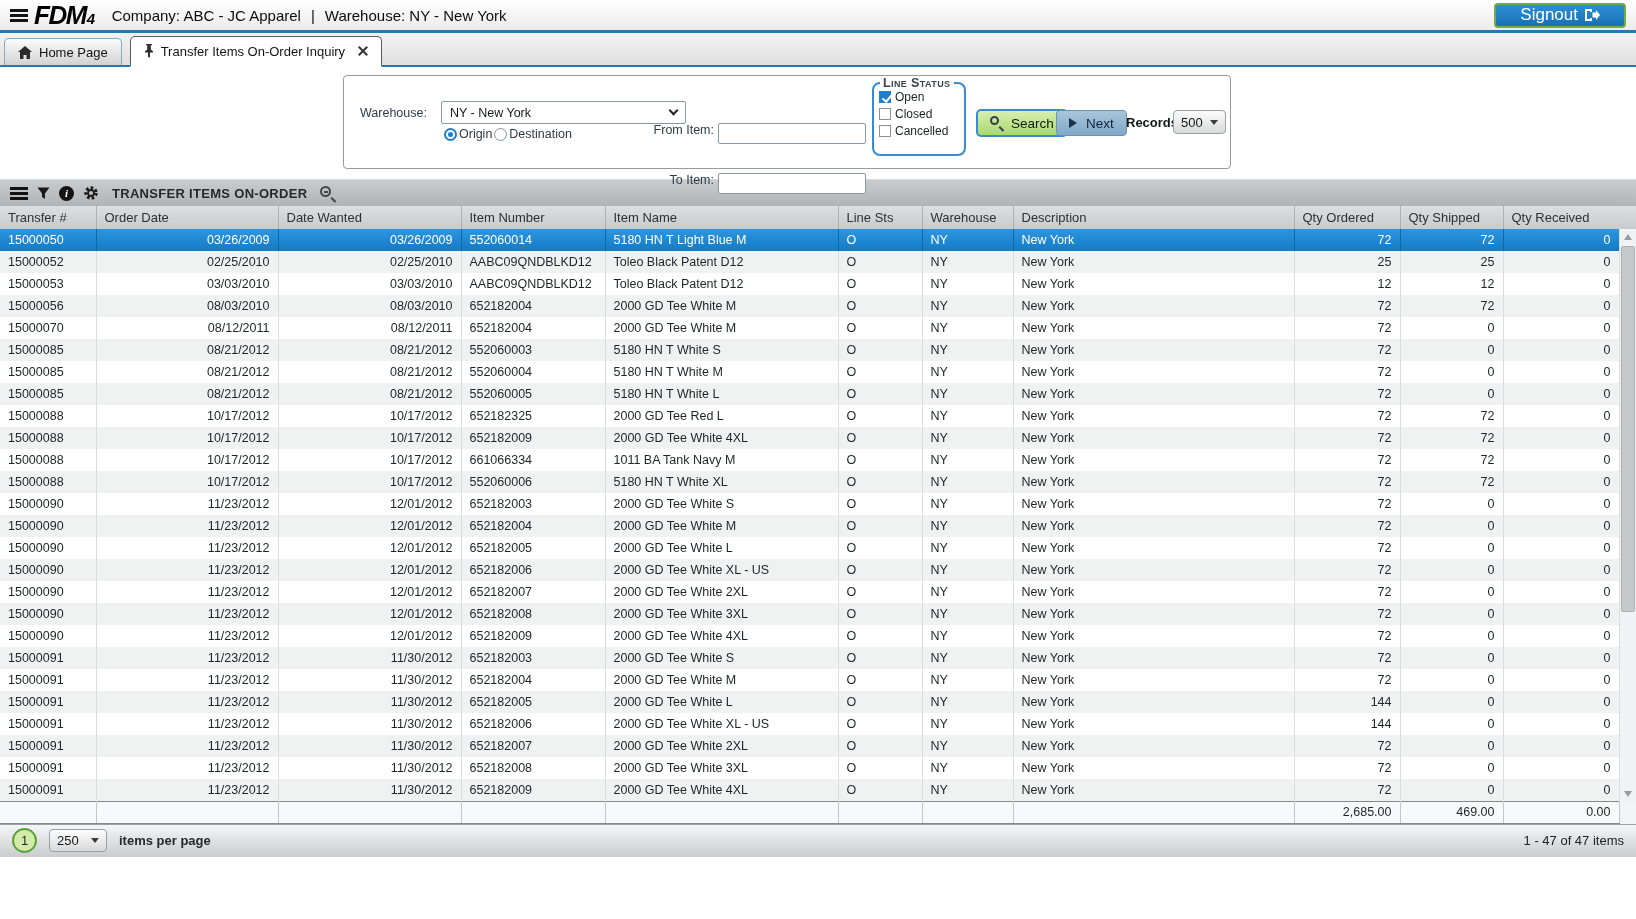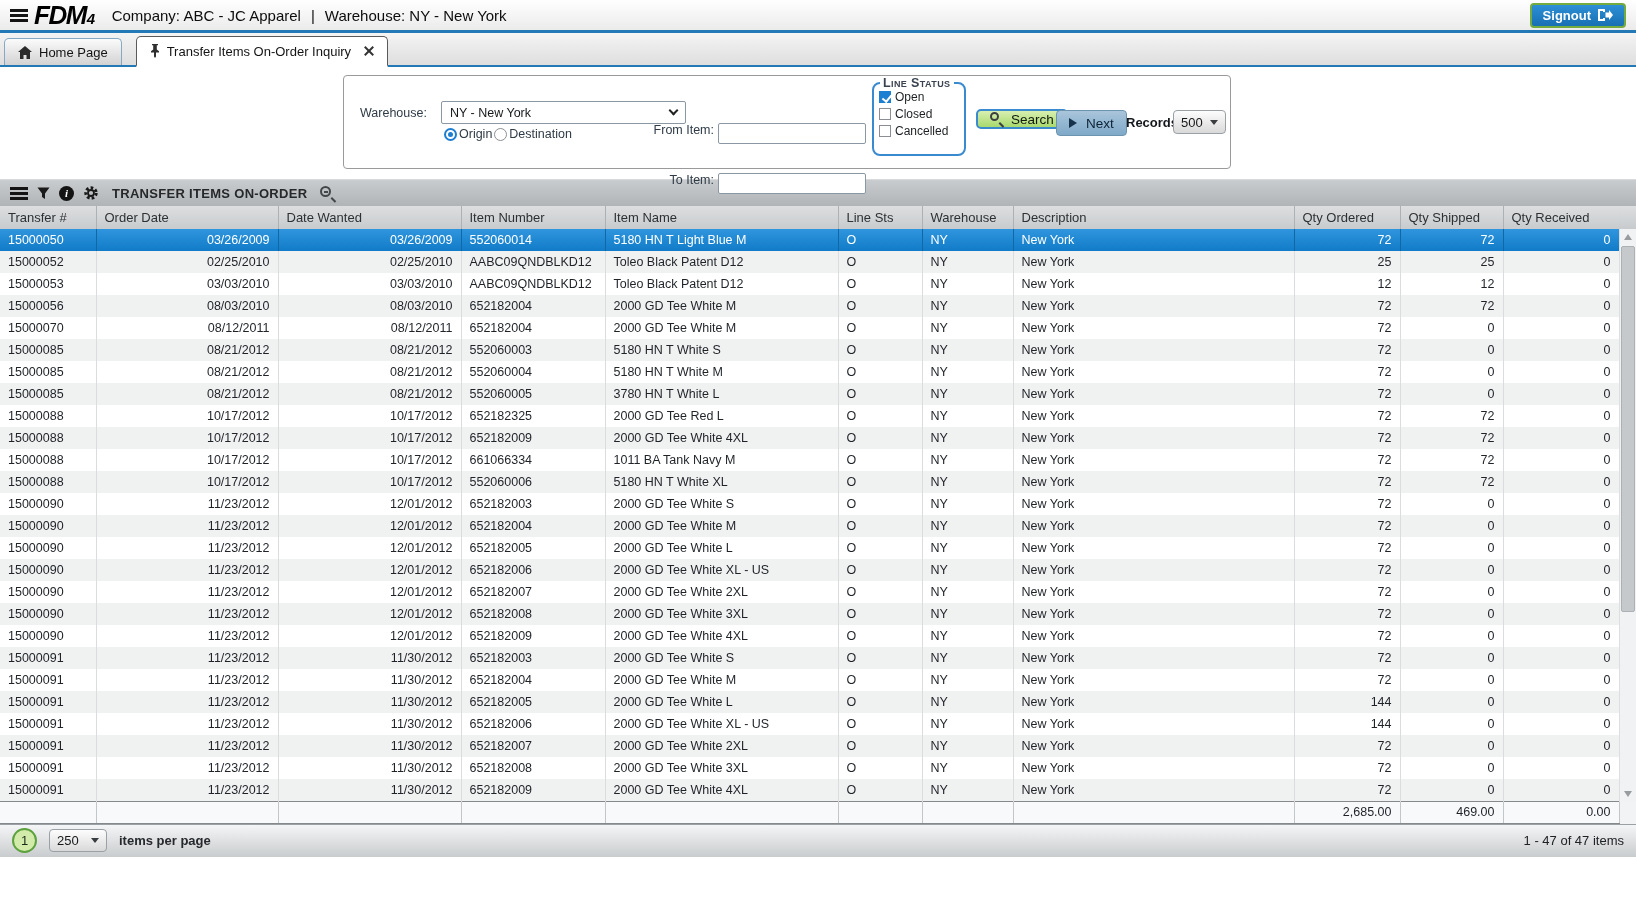--- a/index.html
+++ b/index.html
@@ -13,27 +13,27 @@
   .hamb { width:18px; height:13px; cursor:pointer;
           background:linear-gradient(#141414,#141414) 0 0/100% 3px no-repeat,
                      linear-gradient(#141414,#141414) 0 5px/100% 3px no-repeat,
                      linear-gradient(#141414,#141414) 0 10px/100% 3px no-repeat; }
   .logo { font-weight:bold; font-style:italic; font-size:26px; letter-spacing:-1.5px;
           color:#000; display:flex; align-items:baseline; line-height:1; }
   .logo .sub { font-size:15px; margin-left:1px; }
   .ctx { display:flex; gap:10px; font-size:15px; color:#0d0d0d; margin-left:12px; }
   .btn-signout { margin-left:auto; display:flex; align-items:center; gap:6px;
                  background:linear-gradient(#2d8fd6,#1770b2); border:2px solid #74ab3e;
-                 border-radius:4px; color:#fff; font-size:13px; font-weight:bold;
-                 height:25px; padding:0 11px; cursor:pointer; }
+                 border-radius:4px; color:#fff; font-size:17px; font-weight:normal;
+                 height:25px; padding:0 24px; cursor:pointer; }
 
   
   .tabbar { height:34px; background:linear-gradient(#f4f4f4,#dedede);
             border-bottom:2px solid #2279b5; display:flex; align-items:flex-end;
-            padding-left:4px; gap:14px; }
+            padding-left:4px; gap:8px; }
   .tab { display:flex; align-items:center; gap:7px; padding:0 13px; height:27px;
          border:1px solid #86a9c3; border-bottom:none; border-radius:5px 5px 0 0;
          background:linear-gradient(#fbfbfb,#d2d2d2); font-size:13px; color:#141414;
          cursor:pointer; white-space:nowrap; }
   .tab.active { height:31px; background:#fff; border:1px solid #5a5a5a; border-bottom:2px solid #fff;
                 margin-bottom:-2px; position:relative; z-index:2; }
   .xicon { position:relative; width:10px; height:10px; margin-left:6px; }
   .xicon::before,.xicon::after { content:""; position:absolute; left:-1px; top:4px;
         width:12px; height:2px; background:#333; }
   .xicon::before { transform:rotate(45deg);} .xicon::after { transform:rotate(-45deg);}
@@ -67,21 +67,21 @@
   fieldset.ls legend { font-size:12.5px; font-weight:bold; color:#3a4350;
                 font-variant:small-caps; letter-spacing:.4px; padding:0 3px; margin-left:1px; }
   .cbrow { display:flex; align-items:center; gap:4px; font-size:12px; color:#1d2124;
            margin-bottom:3px; cursor:pointer; }
   .cb { width:12px; height:12px; border:1px solid #8b8f93; background:#fff;
         position:relative; display:inline-block; flex:0 0 auto; }
   .cb.checked { background:#1d7fd1; border-color:#1d7fd1; }
   .cb.checked::after { content:""; position:absolute; left:3.5px; top:0.5px; width:3.5px; height:7px;
         border:solid #fff; border-width:0 2px 2px 0; transform:rotate(40deg); }
   .btn-search { position:absolute; left:632px; top:33px; display:flex; align-items:center; gap:7px;
-        padding:0 12px; height:20px; background:linear-gradient(#d8efb0,#a9d96e);
+        padding:0 12px; height:28px; background:linear-gradient(#d8efb0,#a9d96e);
         border:2px solid #3a8ad0; border-radius:5px; font-size:13.5px; color:#101810; cursor:pointer; }
   .mag { position:relative; width:14px; height:14px; }
   .mag-glass { position:absolute; left:0; top:0; width:9px; height:9px;
         border:2px solid #3c3f42; border-radius:50%; }
   .mag-handle { position:absolute; left:10px; top:10px; width:6px; height:2px;
         background:#3c3f42; transform:rotate(45deg); transform-origin:0 0; }
   .btn-next { position:absolute; left:712px; top:34px; display:flex; align-items:center; gap:9px;
         padding:0 12px; height:26px; background:linear-gradient(#a9c5db,#7fa9c8);
         border:1px solid #6d94ae; border-radius:4px; font-size:13.5px; color:#0e2336; cursor:pointer; }
   .play { width:0; height:0; border-left:8px solid #16324a;
@@ -383,21 +383,21 @@
           <td class="c7">New York</td>
           <td class="c8">72</td>
           <td class="c9">0</td>
           <td class="c10">0</td>
         </tr>
         <tr class="odd">
           <td class="c0">15000085</td>
           <td class="c1">08/21/2012</td>
           <td class="c2">08/21/2012</td>
           <td class="c3">552060005</td>
-          <td class="c4">3780 HN T White L</td>
+          <td class="c4">5180 HN T White L</td>
           <td class="c5">O</td>
           <td class="c6">NY</td>
           <td class="c7">New York</td>
           <td class="c8">72</td>
           <td class="c9">0</td>
           <td class="c10">0</td>
         </tr>
         <tr class="even">
           <td class="c0">15000088</td>
           <td class="c1">10/17/2012</td>

